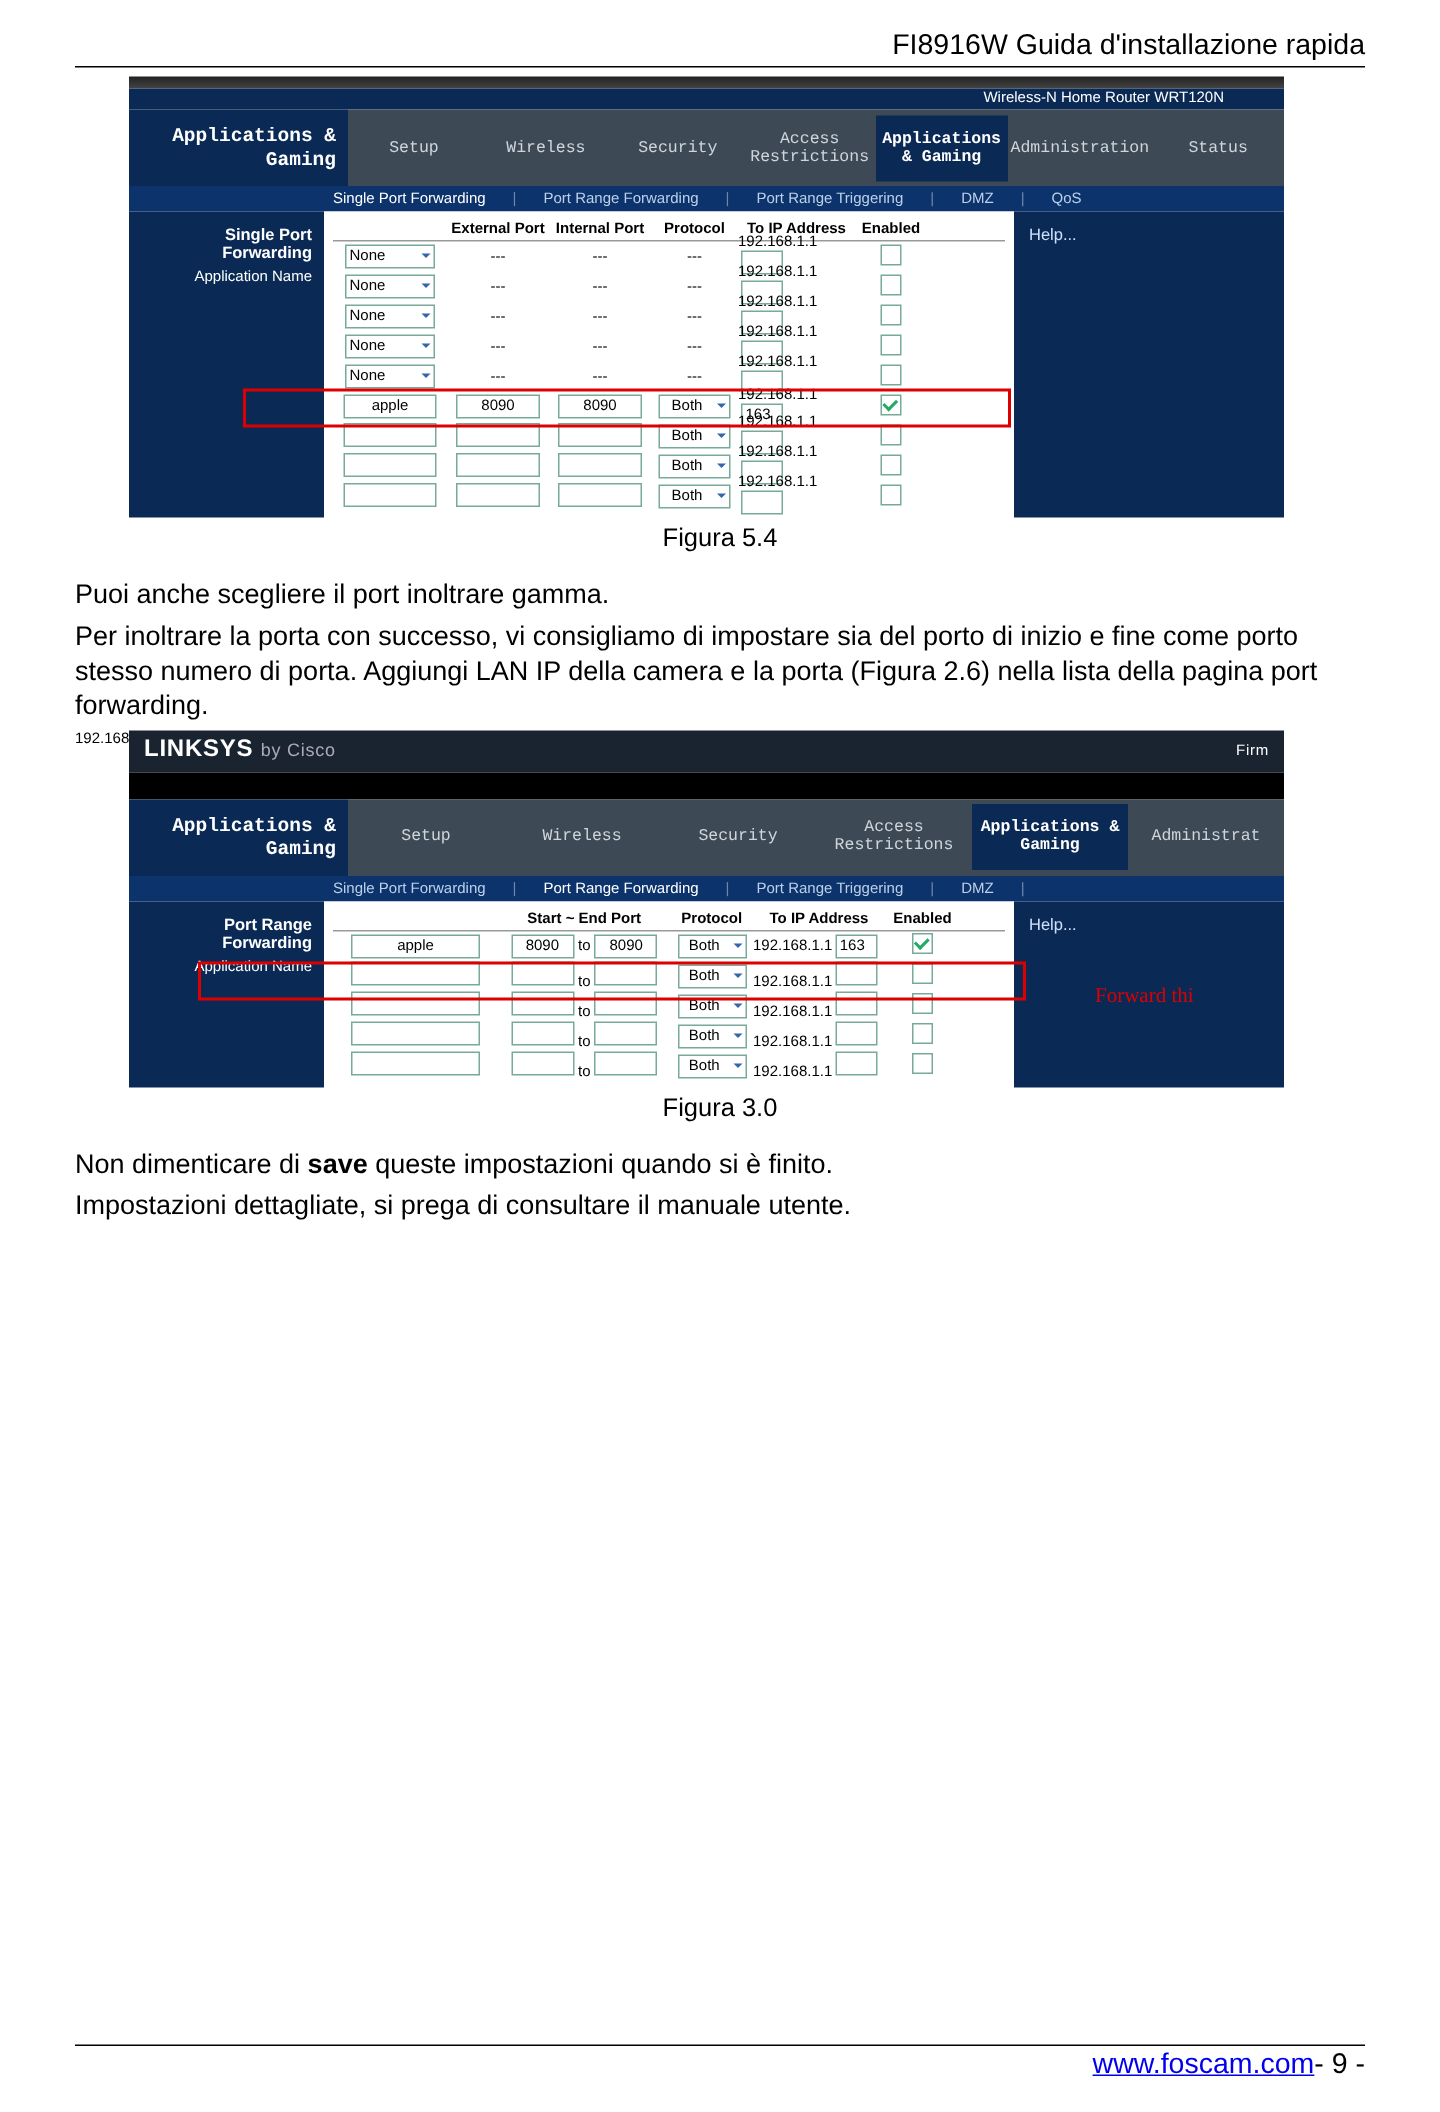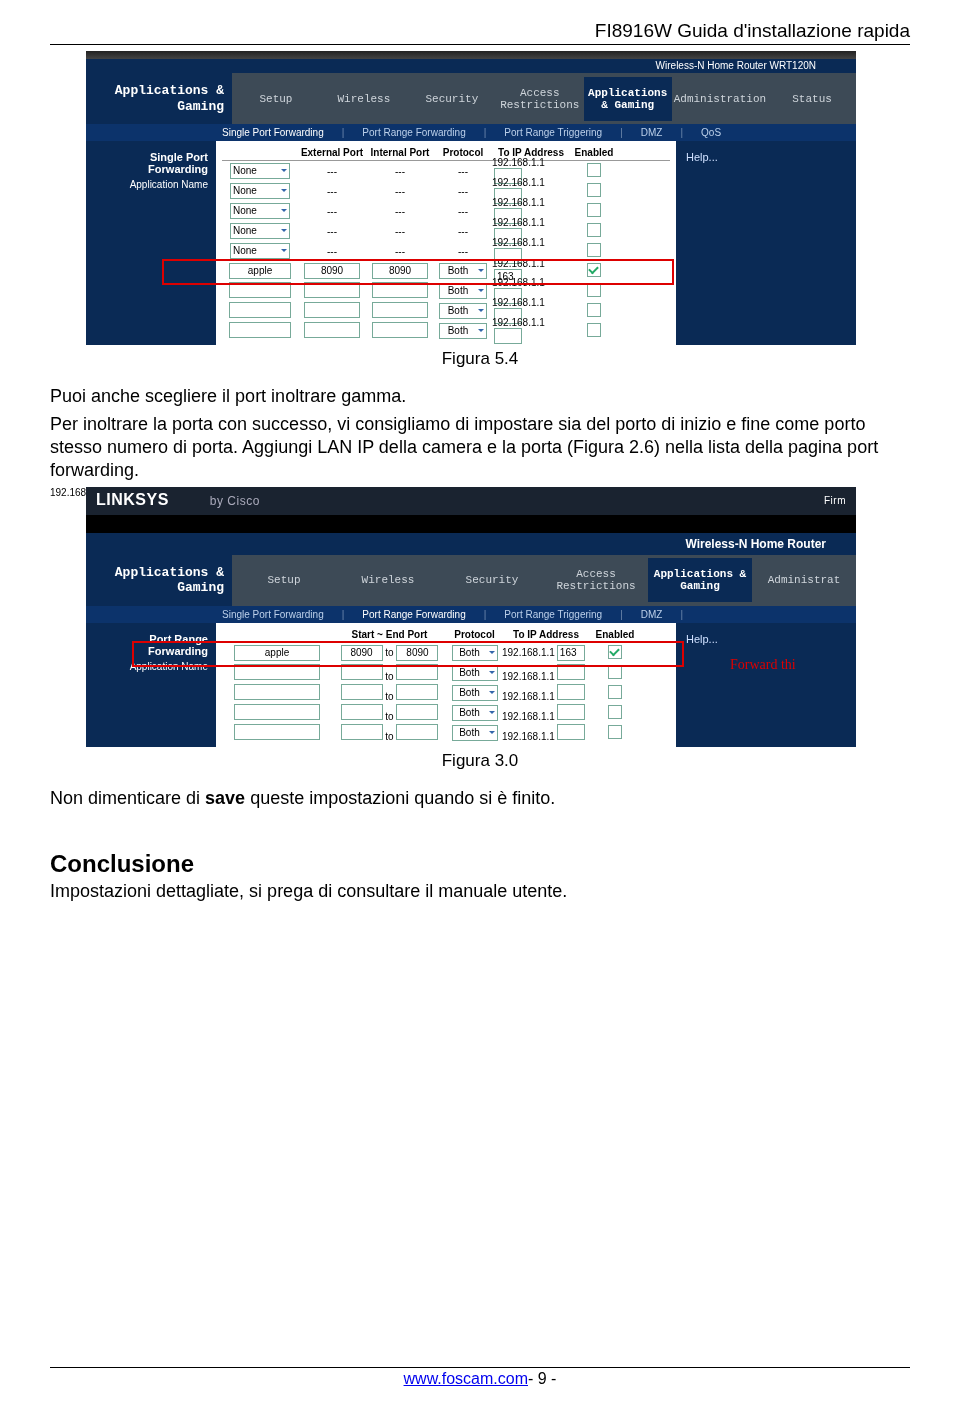--- a/index.html
+++ b/index.html
@@ -3,21 +3,21 @@
 <meta charset="utf-8">
 <style>
   body { margin:0; background:#fff; font-family:Arial,Helvetica,sans-serif; font-size:15px; color:#000; }
   .page { width:860px; margin:0 auto; padding:20px 50px 20px 50px; position:relative; min-height:1368px; }
   .hdr-title { text-align:right; font-size:19px; border-bottom:1.5px solid #000; padding-bottom:2px; margin-bottom:6px;}
   .cap { text-align:center; font-size:17px; margin:4px 0 16px 0; }
   .para { font-size:18px; line-height:1.3; margin:0 0 4px 0; }
   .bold { font-weight:bold; }
   a.link { color:#0000EE; text-decoration:underline; }
   h2.concl { font-size:24px; font-weight:bold; margin:40px 0 2px 0;}
-  .footer { position:absolute; bottom:20px; left:50px; right:50px; border-top:1.5px solid #000; display:flex; justify-content:center; font-size:16px; padding-top:2px;}
+  .footer { position:absolute; bottom:20px; left:50px; right:50px; border-top:1.5px solid #000; display:flex; justify-content:flex-end; font-size:19px; padding-top:2px;}
 
   
   .router { position:relative; margin-left:36px; font-size:11px; color:#fff; }
   .router .topgrad { height:8px; background:linear-gradient(#222,#444);}
   .router .titlebar { height:14px; background:#0a2a55; text-align:right; padding-right:40px; font-size:10px; line-height:14px;}
   .router .big { display:flex;font-family:Liberation Mono, monospace; }
   .router .leftlabel { width:130px; background:#0a2a55; color:#fff; font-weight:bold; font-size:13px; padding:10px 8px; text-align:right; line-height:1.2;}
   .router .tabs { flex:1; background:#3d4a56; display:flex; align-items:center; }
   .tabs .tab { flex:1; text-align:center; font-size:11px; padding:10px 2px; color:#cfd5db; }
   .tabs .tab.active { background:#0a2a55; color:#fff; font-weight:bold;}
@@ -41,21 +41,21 @@
   .helpcol { width:160px; background:#0a2a55; padding:10px; color:#cfe0ff; font-size:11px;}
   .redbox { position:absolute; border:2px solid #d00; pointer-events:none;}
   .fwlabel { position:absolute; color:#d00; font-family:"Comic Sans MS",cursive; font-size:14px;}
   
   
   .f29 .c0{width:76px;} .f29 .c1{width:68px;} .f29 .c2{width:68px;} .f29 .c3{width:58px;} .f29 .c4{width:78px;} .f29 .c5{width:48px; text-align:center;}
   
   .f30 .c0{width:110px;} .f30 .c1{width:115px;} .f30 .c2{width:55px;} .f30 .c3{width:88px;} .f30 .c4{width:50px; text-align:center;}
 
   .cisco { background:#1a2330; padding:4px 10px 6px 10px; font-size:16px; color:#fff; font-weight:bold; letter-spacing:.5px;}
-  .cisco .by { font-weight:normal; font-size:12px; color:#aab;margin-left:36px;}
+  .cisco .by { font-weight:normal; font-size:12px; color:#aab;}
   .small-ip { position:absolute; font-size:10px; color:#000; }
 
   .f30wrap { position:relative; }
 </style>
 </head>
 <body>
 
 <div class="page">
   <div class="hdr-title">FI8916W Guida d'installazione rapida</div>
 
@@ -184,21 +184,20 @@
 
   <p class="para">Puoi anche scegliere il port inoltrare gamma.</p>
   <p class="para">Per inoltrare la porta con successo, vi consigliamo di impostare sia del porto di inizio e fine come porto stesso numero di porta. Aggiungi LAN IP della camera e la porta (Figura 2.6) nella lista della pagina port forwarding.</p>
 
   <div class="f30wrap">
     <span class="small-ip" style="left:0;top:0;">192.168.1.1</span>
     <div class="router f30" style="width:770px;">
       <div class="cisco"><span>LINKSYS</span> <span class="by">by Cisco</span>
         <span style="float:right;font-size:10px;font-weight:normal;padding-top:4px;">Firm</span></div>
       <div style="height:18px;background:#000;"></div>
-      <div class="titlebar" style="height:22px;line-height:22px;font-weight:bold;text-align:right;padding-right:30px;font-size:12px;">Wireless-N Home Router</div>
       <div class="big">
         <div class="leftlabel">
           <span>Applications &amp;</span><br><span>Gaming</span>
         </div>
         <div class="tabs">
           <div class="tab">Setup</div>
           <div class="tab">Wireless</div>
           <div class="tab">Security</div>
           <div class="tab">Access Restrictions</div>
           <div class="tab active">Applications &amp; Gaming</div>
@@ -271,20 +270,19 @@
       <div class="redbox" id="red30" style="left: 46px; top: 154.188px; width: 548px; height: 22px;"></div>
       <div class="fwlabel" id="fwlbl" style="left: 644px; top: 170.188px;">Forward thi</div>
     </div>
   </div>
   <div class="cap">Figura 3.0</div>
 
   <p class="para">
     <span>Non dimenticare di </span><span class="bold">save</span><span> queste impostazioni quando si è finito.</span>
   </p>
 
-  <h2 class="concl">Conclusione</h2>
   <p class="para">Impostazioni dettagliate, si prega di consultare il manuale utente.</p>
 
   <div class="footer">
     <a class="link">www.foscam.com</a>
     <span>- 9 -</span>
   </div>
 </div>
 
 </body></html>

